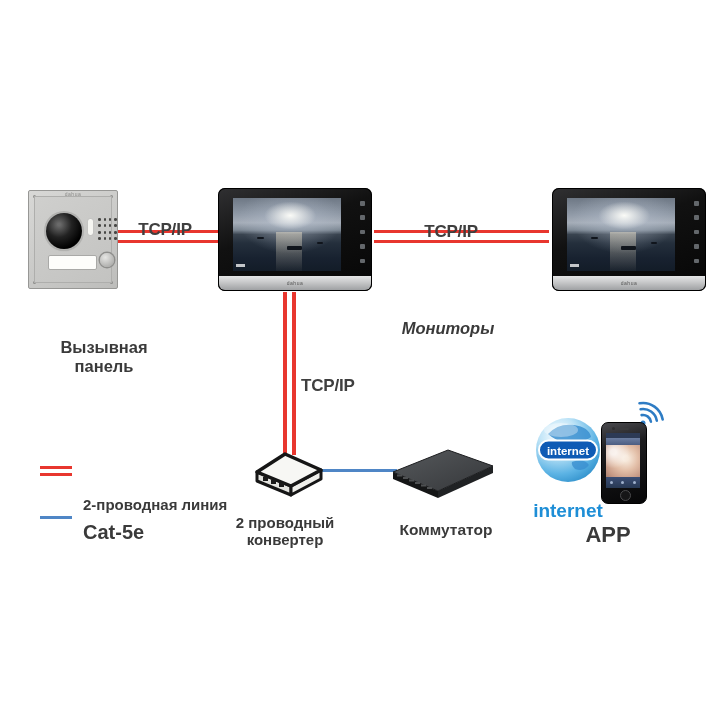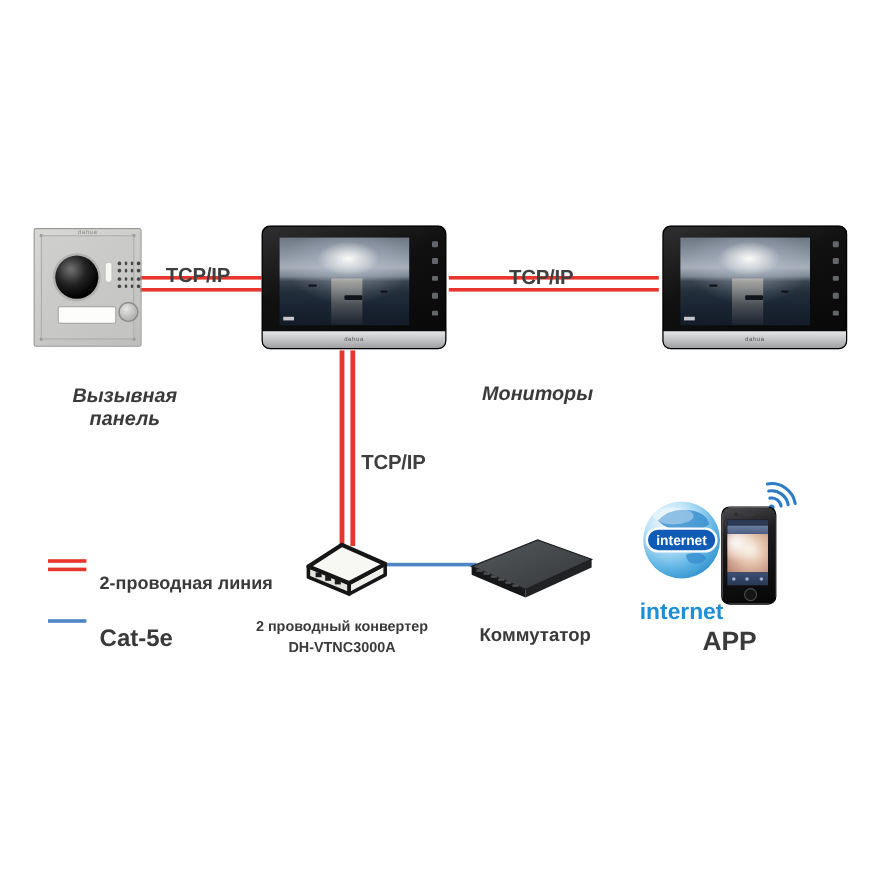--- a/index.html
+++ b/index.html
@@ -13,21 +13,21 @@
 
   
   .red-line{position:absolute;height:3px;background:#e8362e;}
   .red-vline{position:absolute;width:3.5px;background:#e8362e;}
   .blue-line{position:absolute;height:2.5px;background:#4f86c6;}
 
   
   .lbl{position:absolute;font-weight:600;color:#3a3a3a;text-align:center;margin-top:16px;}
   .tcp{font-size:17px;color:#3f3f3f;letter-spacing:-0.2px;}
   .devlbl{font-size:16.5px;}
-  .smlbl{font-size:12px;line-height:17px;}
+  .smlbl{font-size:15px;line-height:17px;}
   .legend-lbl{font-size:15px;text-align:left;}
   .cat5-lbl{font-size:20px;text-align:left;}
   .inet-lbl{font-size:19px;color:#1e8ed6;}
   .app-lbl{font-size:22px;}
 
   
   .door{left:28px;top:190px;width:88px;height:97px;
     background:linear-gradient(145deg,#d8d8d6,#bdbdbb);
     border:1px solid #979795;border-radius:2px;}
   .door-inner{position:absolute;inset:5px;border:1px solid #aeaeac;
@@ -138,21 +138,21 @@
         <i></i>
         <i></i>
         <i></i>
         <i></i>
         <i></i>
     </div>
     <div class="nameplate"></div>
     <div class="doorbtn"></div>
   </div>
 </div>
-<div class="lbl devlbl" style="left:34px;top:305px;width:140px;font-style:italic;">Вызывная панель</div>
+<div class="lbl devlbl" style="left:34px;top:322px;width:140px;">Вызывная панель</div>
 
 <div class="monitor" style="left:218px;top:188px;">
   <div class="mscreen">
     <div class="refl"></div>
     <div class="boat b1"></div>
     <div class="boat b2"></div>
     <div class="boat b3"></div>
     <div class="osd"></div>
   </div>
   <div class="btncol">
@@ -187,21 +187,20 @@
 <svg class="abs" style="left:251px;top:450px;" width="74" height="52" viewBox="0 0 74 52">
   <path d="M6,22 L6,31 L40,45 L40,36 Z" fill="#e3e3df" stroke="#161616" stroke-width="3" stroke-linejoin="round"></path>
   <path d="M40,36 L40,45 L70,29 L70,20 Z" fill="#efefeb" stroke="#161616" stroke-width="3" stroke-linejoin="round"></path>
   <path d="M34,4 L70,20 L40,36 L6,22 Z" fill="#f7f7f4" stroke="#161616" stroke-width="3.5" stroke-linejoin="round"></path>
   <rect x="12" y="27" width="5" height="4" fill="#1a1a1a"></rect>
   <rect x="20" y="30" width="5" height="4" fill="#1a1a1a"></rect>
   <rect x="28" y="33" width="5" height="4" fill="#1a1a1a"></rect>
 </svg>
 <div class="lbl smlbl" style="left:197px;top:498px;width:176px;">
   <div>2 проводный конвертер</div>
-  <div>DH-VTNC3000A</div>
 </div>
 
 <svg class="abs" style="left:388px;top:446px;" width="110" height="54" viewBox="0 0 110 54">
   <defs>
     <linearGradient id="swtop" x1="0" y1="0" x2="1" y2="1">
       <stop offset="0" stop-color="#56595c"></stop>
       <stop offset="1" stop-color="#35373a"></stop>
     </linearGradient>
   </defs>
   <path d="M5,26 L5,33 L50,52 L50,45 Z" fill="#151617"></path>
@@ -253,16 +252,16 @@
         <i></i>
         <i></i>
       </div>
   </div>
   <div class="phome"></div>
 </div>
 <div class="lbl app-lbl" style="left:576px;top:506px;width:64px;">APP</div>
 
 <div class="red-line" style="left:40px;top:466px;width:32px;"></div>
 <div class="red-line" style="left:40px;top:473px;width:32px;"></div>
-<div class="lbl legend-lbl" style="left:83px;top:462px;width:180px;">2-проводная линия</div>
+<div class="lbl legend-lbl" style="left:83px;top:480px;width:180px;">2-проводная линия</div>
 
 <div class="blue-line" style="left:40px;top:516px;width:32px;"></div>
 <div class="lbl cat5-lbl" style="left:83px;top:505px;width:120px;">Cat-5e</div>
 
 </body></html>

